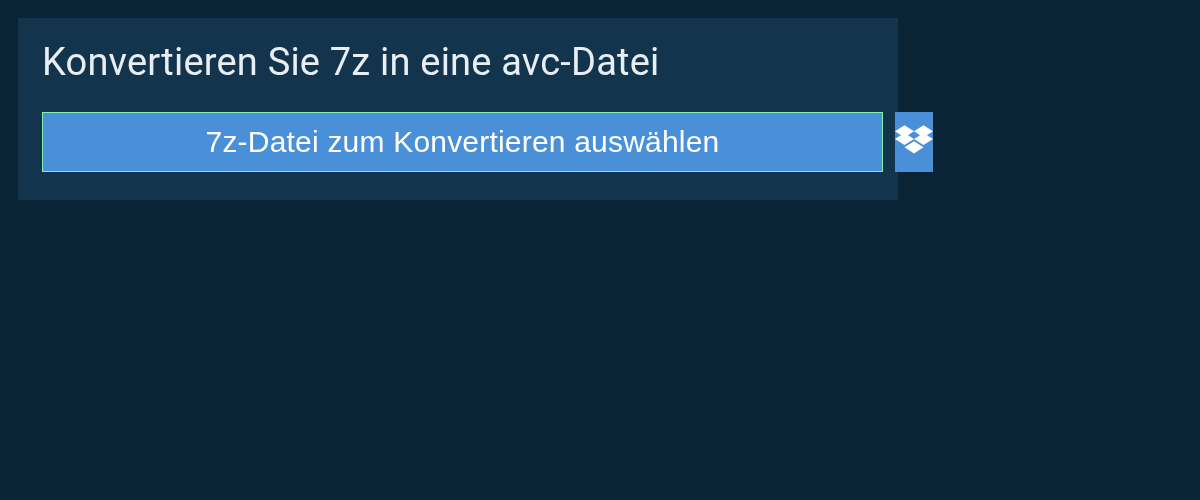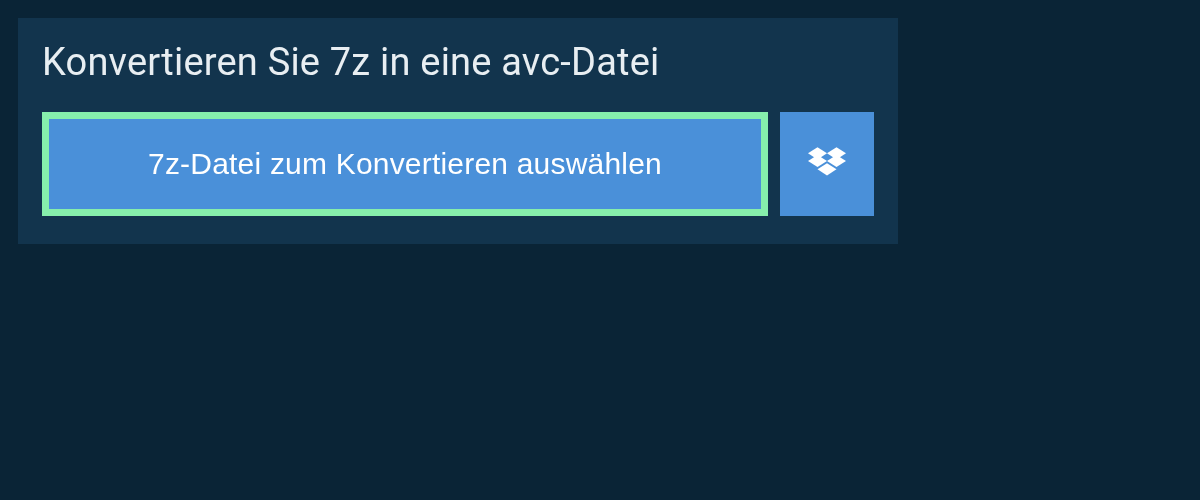--- a/index.html
+++ b/index.html
@@ -30,31 +30,31 @@
       letter-spacing: 0.2px;
     }
     .button-row {
       display: flex;
       gap: 12px;
       padding: 0 24px 28px 24px;
       align-items: stretch;
     }
     .select-button {
       background: #4a90d9;
-      border: 7px solid #86efac;
+      border: 1px solid #86efac;
       color: #ffffff;
       font-size: 30px;
       font-weight: 400;
-      padding: 28px 34px;
+      padding: 12px 34px;
       cursor: pointer;
       display: flex;
       align-items: center;
       justify-content: center;
       flex: 0 0 auto;
-      width: 726px;
+      width: 841px;
       letter-spacing: 0.2px;
     }
     .dropbox-button {
       background: #4a90d9;
       border: none;
       color: #ffffff;
       cursor: pointer;
       display: flex;
       align-items: center;
       justify-content: center;

